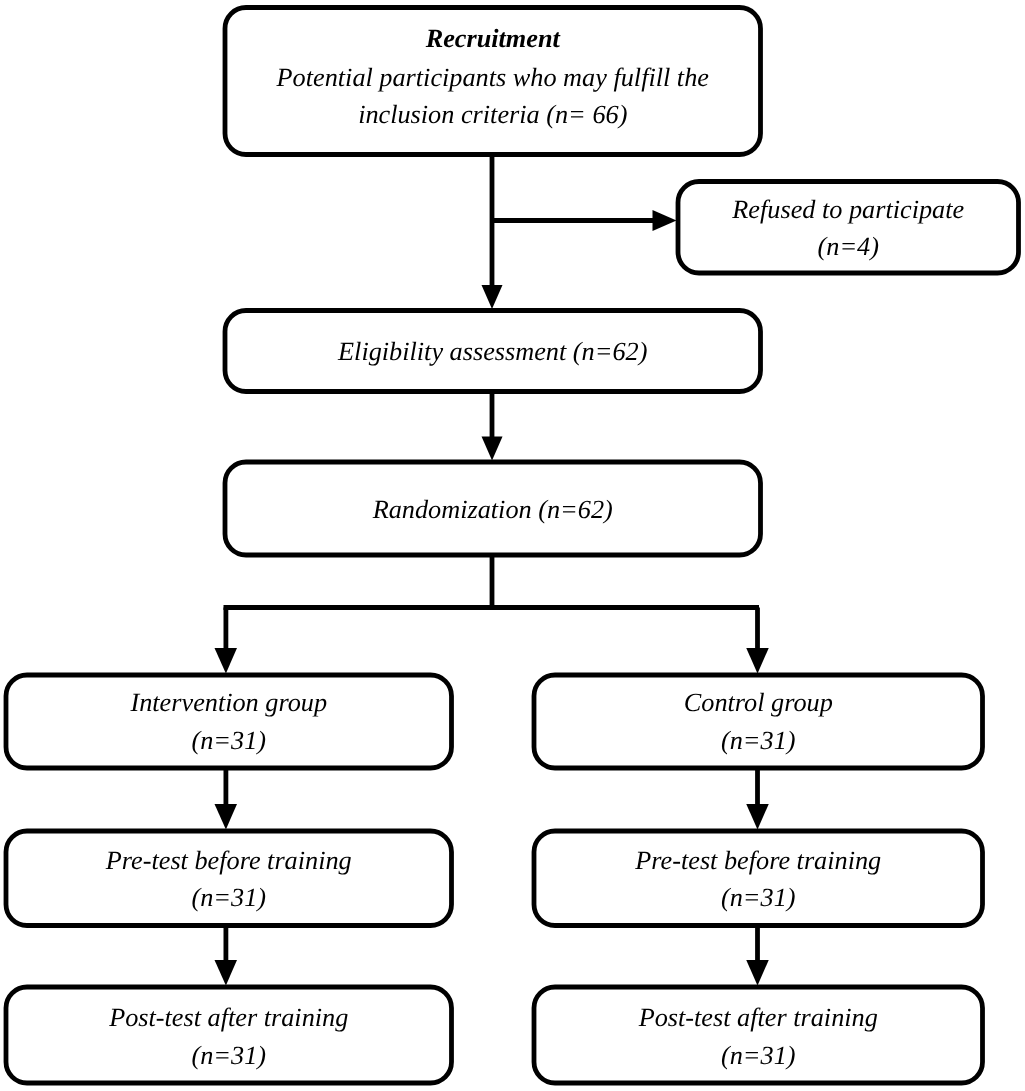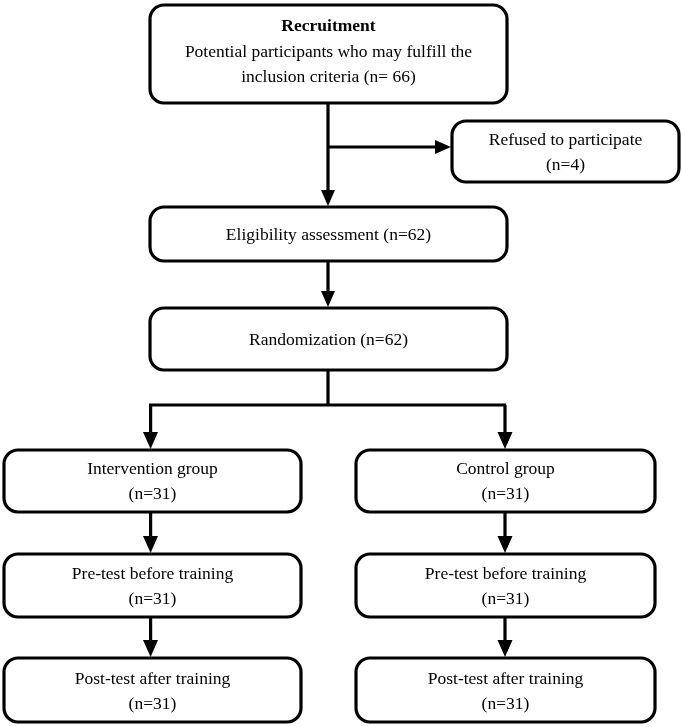--- a/index.html
+++ b/index.html
@@ -11,20 +11,21 @@
     width: 683px;
     height: 727px;
     font-family: "Liberation Serif", "DejaVu Serif", serif;
     color: #000000;
     overflow: hidden;
   }
   #flowchart-root {
     position: relative;
     width: 546px;
     height: 727px;
+    font-style: italic;
   }
   svg.chart-canvas {
     position: absolute;
     top: 0;
     left: 0;
     width: 683px;
     height: 727px;
     display: block;
   }
   .node-box {

